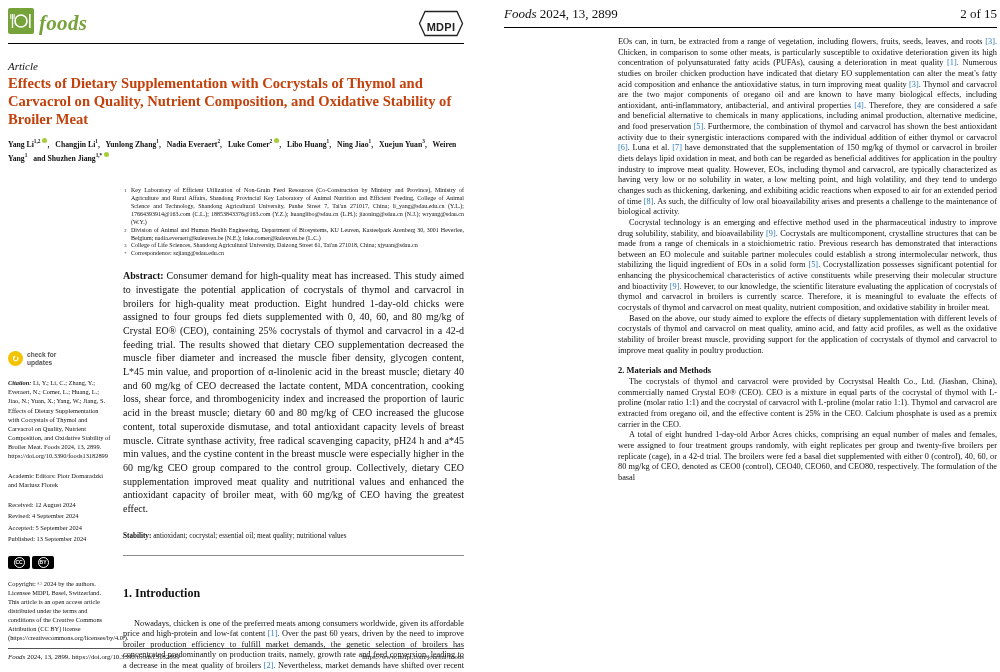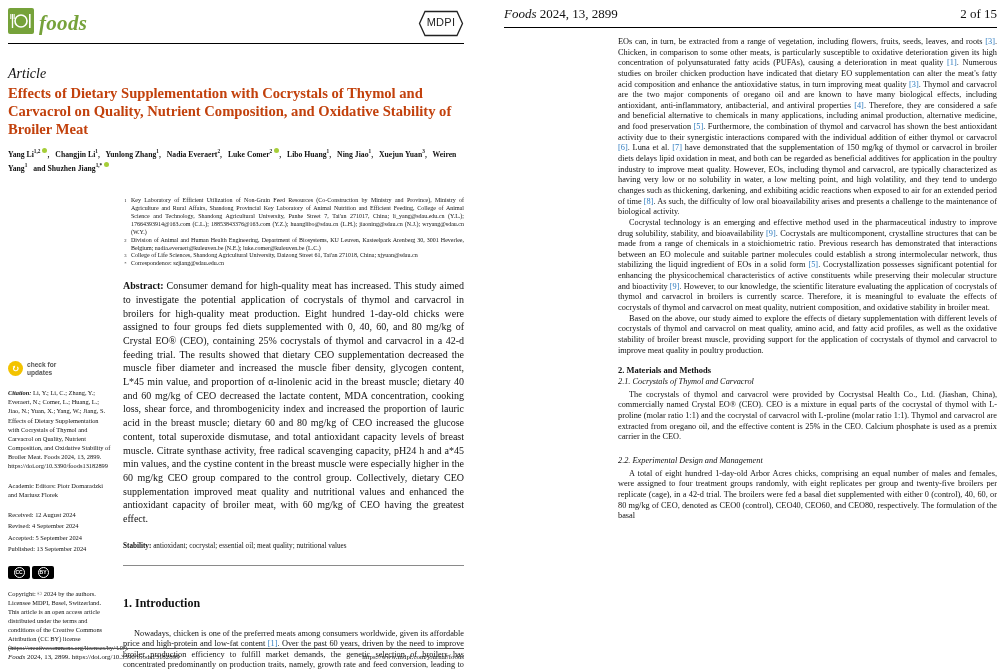--- a/index.html
+++ b/index.html
@@ -12,26 +12,26 @@
   #page1{left:8px;width:456px}
   #page2{left:504px;width:493px}
 
   
   .p1-header{display:flex;justify-content:space-between;align-items:center;padding-top:8px}
   .brand{display:flex;align-items:center;gap:5px;cursor:pointer}
   .brand-name{font-size:21px;font-weight:bold;font-style:italic;color:#76a23a;letter-spacing:.3px}
   .mdpi{position:relative;width:46px;height:27px;cursor:pointer}
   .mdpi svg{position:absolute;left:0;top:0}
   .mdpi .mdpi-word{
-    position:absolute;left:0;top:0;width:46px;height:24px;display:flex;align-items:center;justify-content:center;
-    font-family:"Liberation Sans",sans-serif;font-weight:400;font-size:11px;letter-spacing:.3px;color:#222;
+    position:absolute;left:0;top:0;width:46px;height:34px;display:flex;align-items:center;justify-content:center;
+    font-family:"Liberation Sans",sans-serif;font-weight:700;font-size:11px;letter-spacing:.3px;color:#222;
   }
   .p1-rule{border-bottom:1.4px solid #000;margin-top:5px}
 
-  .article-type{font-style:italic;font-size:14px;margin-top:22px}
+  .article-type{font-style:italic;font-size:11px;margin-top:16px}
   .title{font-size:14.6px;line-height:1.22;font-weight:bold;margin:3px 0 0;color:#c2410c}
   .authors{margin-top:9px;font-size:7.7px;font-weight:bold;line-height:1.6}
   .author{margin-right:4px;white-space:normal}
   .author sup{font-size:5.3px}
   .orcid{display:inline-block;width:5.5px;height:5.5px;border-radius:50%;background:#a6ce39;margin-left:1.5px;vertical-align:super}
 
   
   .p1-cols{display:flex;margin-top:14px}
   .sidebar{width:103px;box-sizing:border-box;padding-top:172px;font-size:6.4px;line-height:1.42;color:#111}
   .side-block{margin:0 0 11px;text-align:left}
@@ -221,19 +221,17 @@
   <div class="p2-body">
     <div>
 
     <p class="body-p">EOs can, in turn, be extracted from a range of vegetation, including flowers, fruits, seeds, leaves, and roots <span class="cite">[3]</span>. Chicken, in comparison to some other meats, is particularly susceptible to oxidative deterioration given its high concentration of polyunsaturated fatty acids (PUFAs), causing a deterioration in meat quality <span class="cite">[1]</span>. Numerous studies on broiler chicken production have indicated that dietary EO supplementation can alter the meat's fatty acid composition and enhance the antioxidative status, in turn improving meat quality <span class="cite">[3]</span>. Thymol and carvacrol are the two major components of oregano oil and are known to have many biological effects, including antioxidant, anti-inflammatory, antibacterial, and antiviral properties <span class="cite">[4]</span>. Therefore, they are considered a safe and beneficial alternative to chemicals in many applications, including animal production, alternative medicine, and food preservation <span class="cite">[5]</span>. Furthermore, the combination of thymol and carvacrol has shown the best antioxidant activity due to their synergistic interactions compared with the individual addition of either thymol or carvacrol <span class="cite">[6]</span>. Luna et al. <span class="cite">[7]</span> have demonstrated that the supplementation of 150 mg/kg of thymol or carvacrol in broiler diets delays lipid oxidation in meat, and both can be regarded as beneficial additives for application in the poultry industry to improve meat quality. However, EOs, including thymol and carvacrol, are typically characterized as having very low or no solubility in water, a low melting point, and high volatility, and they tend to undergo changes such as thickening, darkening, and exhibiting acidic reactions when exposed to air for an extended period of time <span class="cite">[8]</span>. As such, the difficulty of low oral bioavailability arises and presents a challenge to the maintenance of biological activity.</p>
         <p class="body-p indent">Cocrystal technology is an emerging and effective method used in the pharmaceutical industry to improve drug solubility, stability, and bioavailability <span class="cite">[9]</span>. Cocrystals are multicomponent, crystalline structures that can be made from a range of chemicals in a stoichiometric ratio. Previous research has demonstrated that interactions between an EO molecule and suitable partner molecules could establish a strong intermolecular network, thus stabilizing the liquid ingredient of EOs in a solid form <span class="cite">[5]</span>. Cocrystallization possesses significant potential for enhancing the physicochemical characteristics of active constituents while preserving their molecular structure and bioactivity <span class="cite">[9]</span>. However, to our knowledge, the scientific literature evaluating the application of cocrystals of thymol and carvacrol in broilers is currently scarce. Therefore, it is meaningful to evaluate the effects of cocrystals of thymol and carvacrol on meat quality, nutrient composition, and oxidative stability in broiler meat.</p>
         <p class="body-p indent">Based on the above, our study aimed to explore the effects of dietary supplementation with different levels of cocrystals of thymol and carvacrol on meat quality, amino acid, and fatty acid profiles, as well as the oxidative stability of broiler breast muscle, providing support for the application of cocrystals of thymol and carvacrol to improve meat quality in poultry production.</p>
       </div>
 
     <h2 class="sec">2. Materials and Methods</h2>
 
-    <h3 class="subsec">2.1. Cocrystals of Thymol and Carvacrol</h3>
     <p class="body-p indent">The cocrystals of thymol and carvacrol were provided by Cocrystsal Health Co., Ltd. (Jiashan, China), commercially named Crystal EO® (CEO). CEO is a mixture in equal parts of the cocrystal of thymol with L-proline (molar ratio 1:1) and the cocrystal of carvacrol with L-proline (molar ratio 1:1). Thymol and carvacrol are extracted from oregano oil, and the effective content is 25% in the CEO. Calcium phosphate is used as a premix carrier in the CEO.</p>
 
-    <h3 class="subsec sub2">2.2. Experimental Design and Management</h3>
     <p class="body-p indent">A total of eight hundred 1-day-old Arbor Acres chicks, comprising an equal number of males and females, were assigned to four treatment groups randomly, with eight replicates per group and twenty-five broilers per replicate (cage), in a 42-d trial. The broilers were fed a basal diet supplemented with either 0 (control), 40, 60, or 80 mg/kg of CEO, denoted as CEO0 (control), CEO40, CEO60, and CEO80, respectively. The formulation of the basal</p>
   </div>
 </div>
 
 </body></html>

